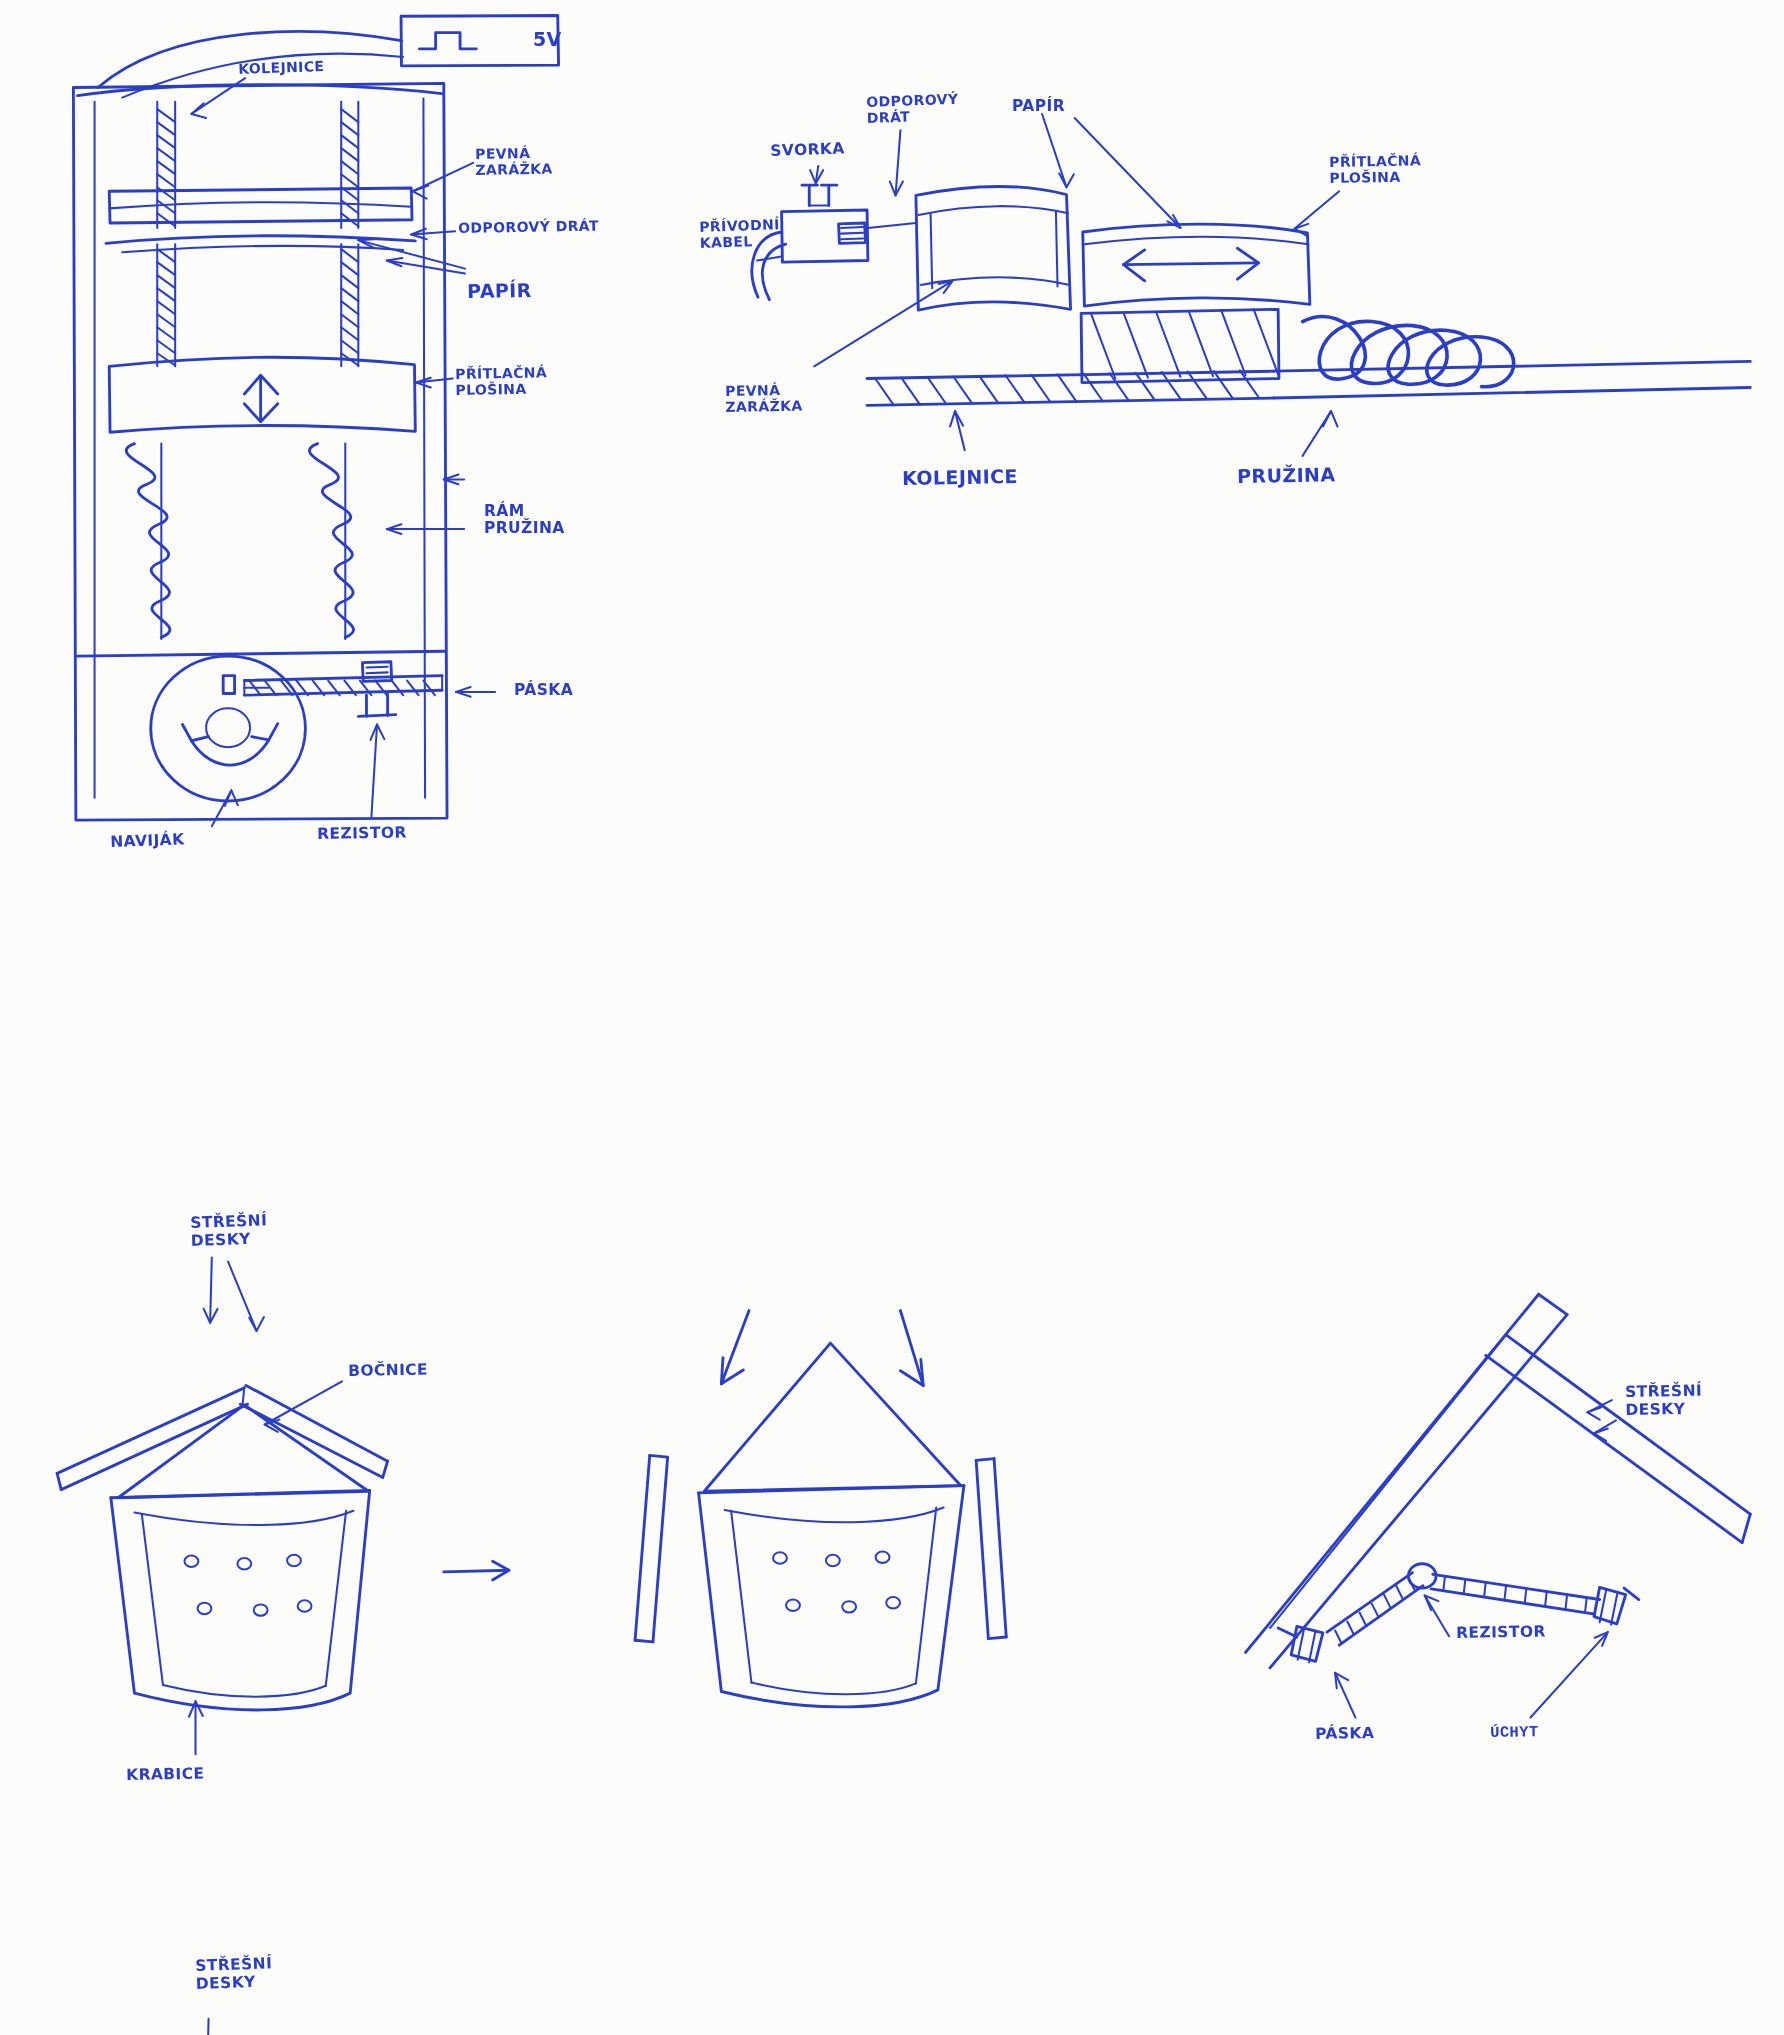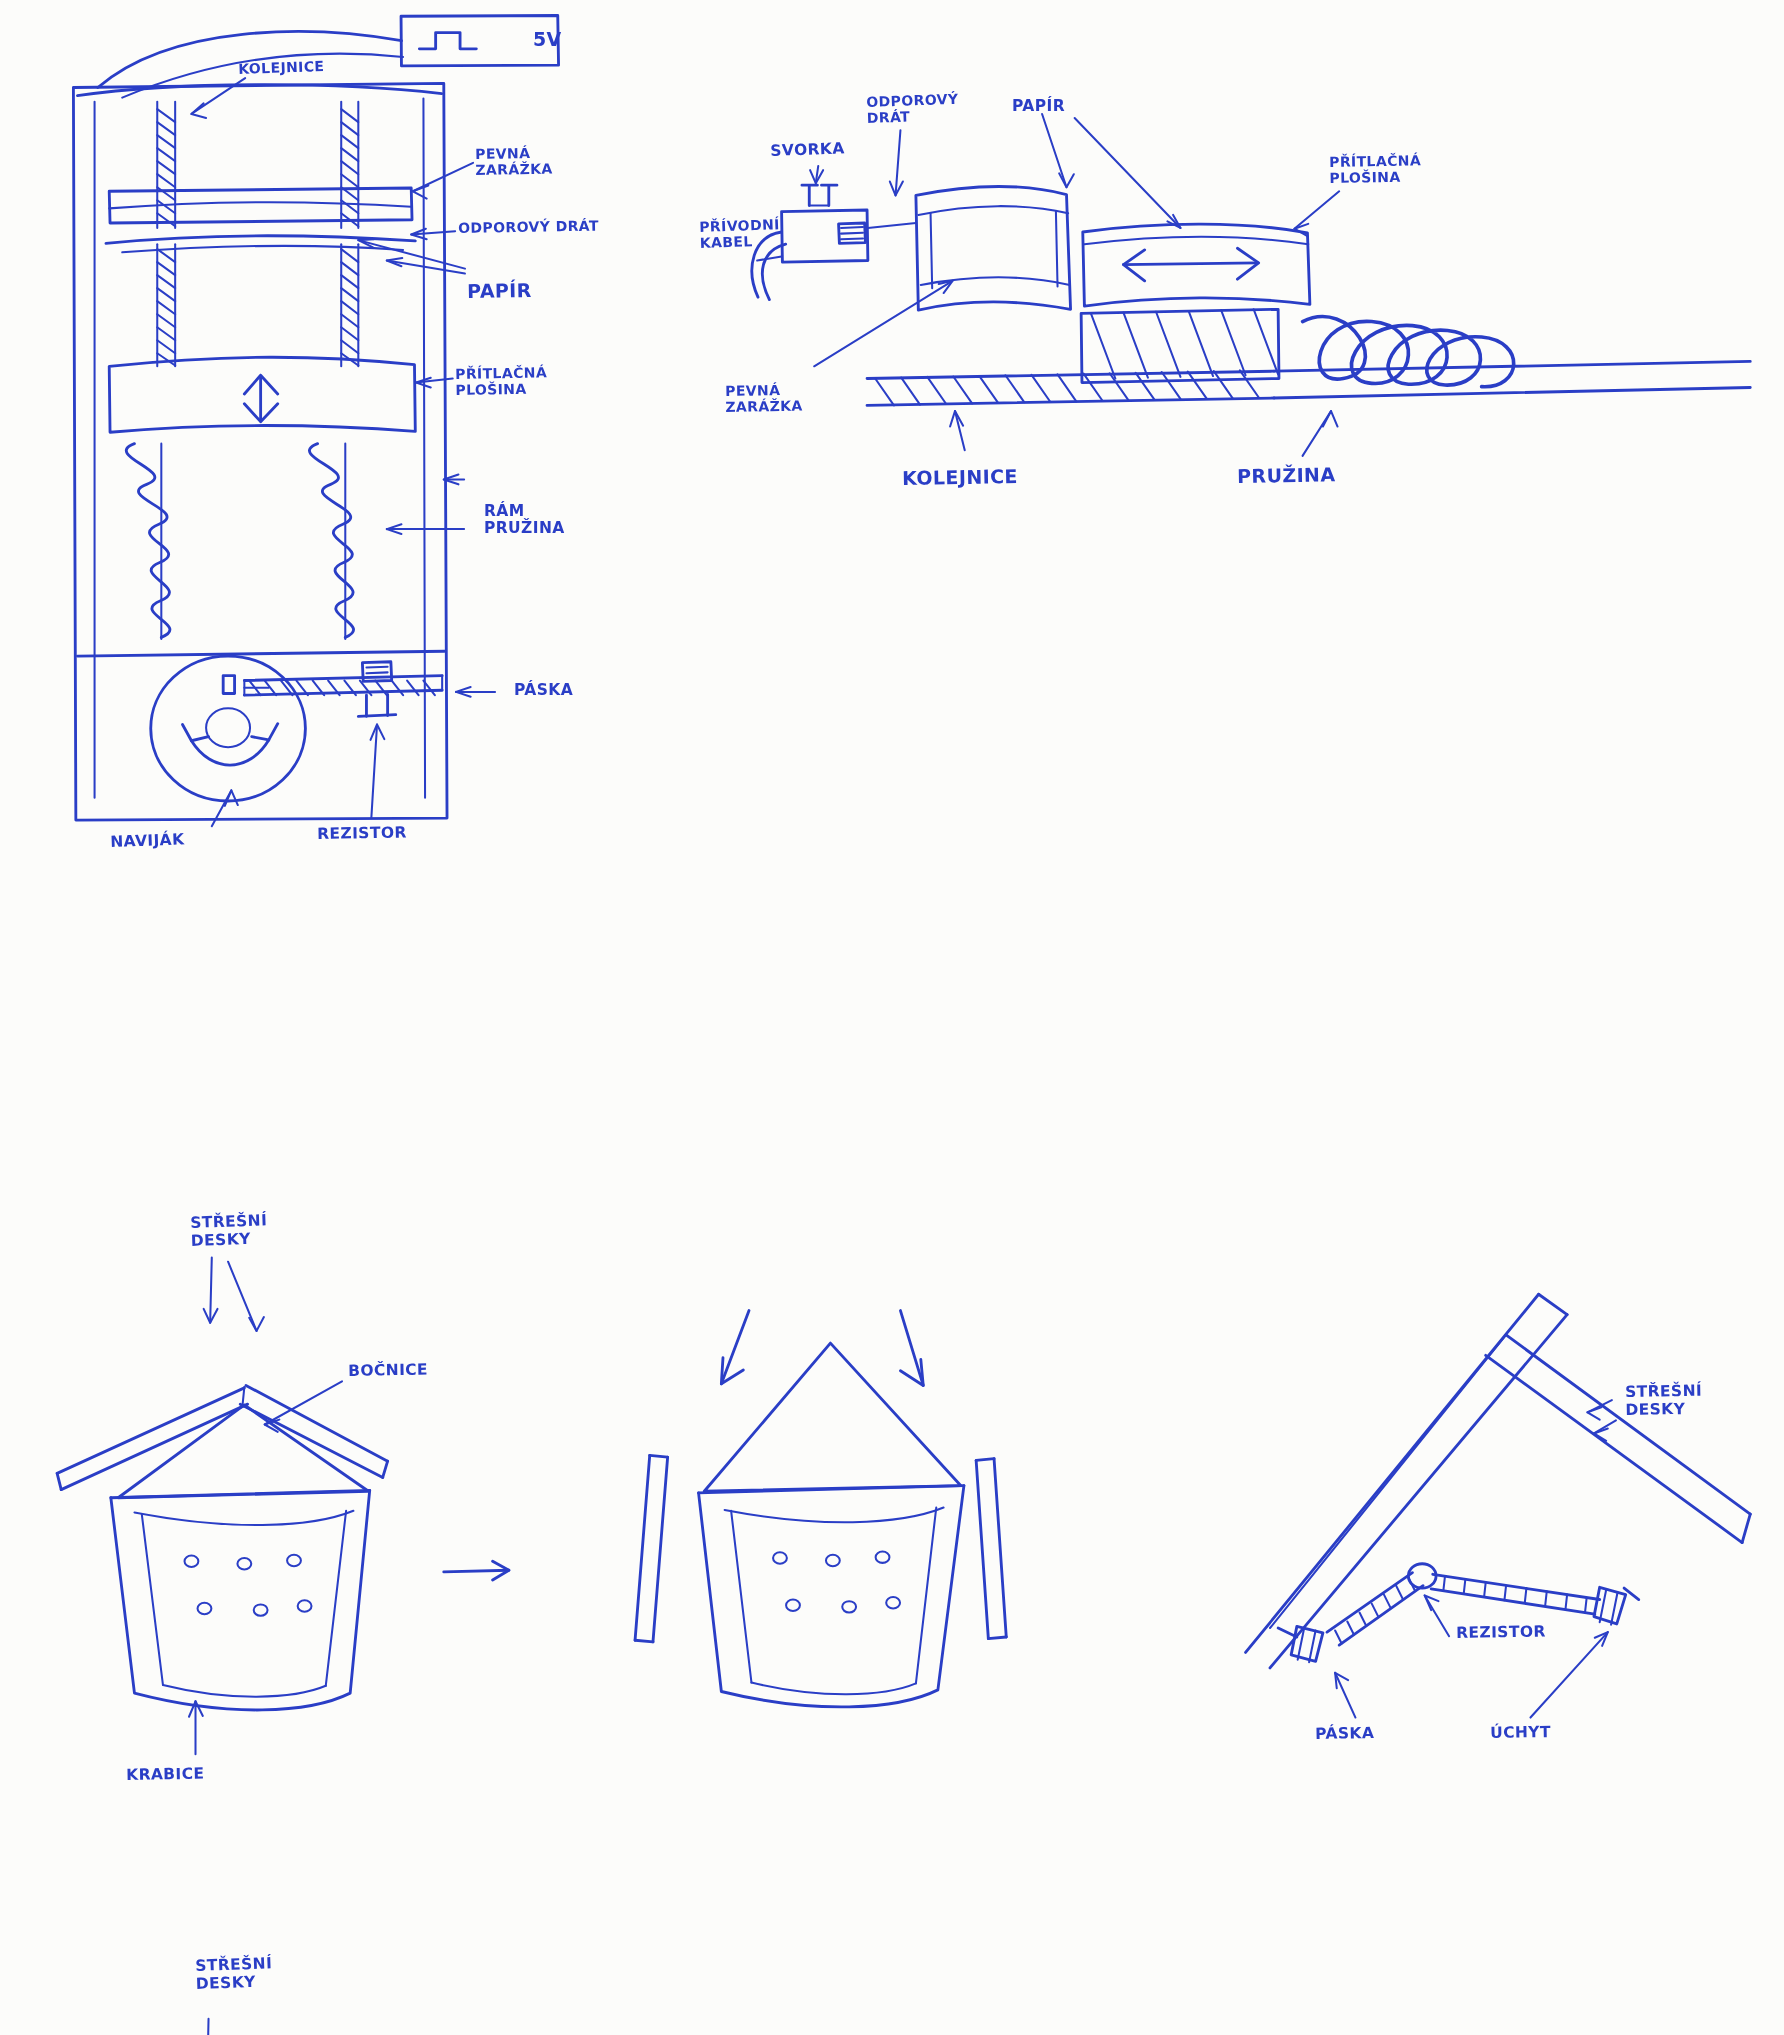--- a/index.html
+++ b/index.html
@@ -427,20 +427,20 @@
 
 <div class="lbl mid" style="left:190px;top:1215px;transform:rotate(-2deg);">STŘEŠNÍ
 DESKY</div>
 <div class="lbl mid" style="left:348px;top:1363px;transform:rotate(-1deg);">BOČNICE</div>
 <div class="lbl mid" style="left:126px;top:1767px;transform:rotate(-1deg);">KRABICE</div>
 
 <div class="lbl mid" style="left:1625px;top:1384px;transform:rotate(-1deg);">STŘEŠNÍ
 DESKY</div>
 <div class="lbl mid" style="left:1456px;top:1625px;transform:rotate(-1deg);">REZISTOR</div>
 <div class="lbl mid" style="left:1315px;top:1726px;transform:rotate(-1deg);">PÁSKA</div>
-<div class="lbl mid" style="left:1490px;top:1725px;transform:rotate(-1deg);">ÚCHYT</div>
+<div class="lbl mid" style="left:1490px;top:1725px;transform:rotate(-1deg);font-family:Liberation Mono, monospace;">ÚCHYT</div>
 
 <div class="lbl mid" style="left:195px;top:1958px;transform:rotate(-2deg);">STŘEŠNÍ
 DESKY</div>
 
 </div>
 </div>
 
 
 </body></html>

